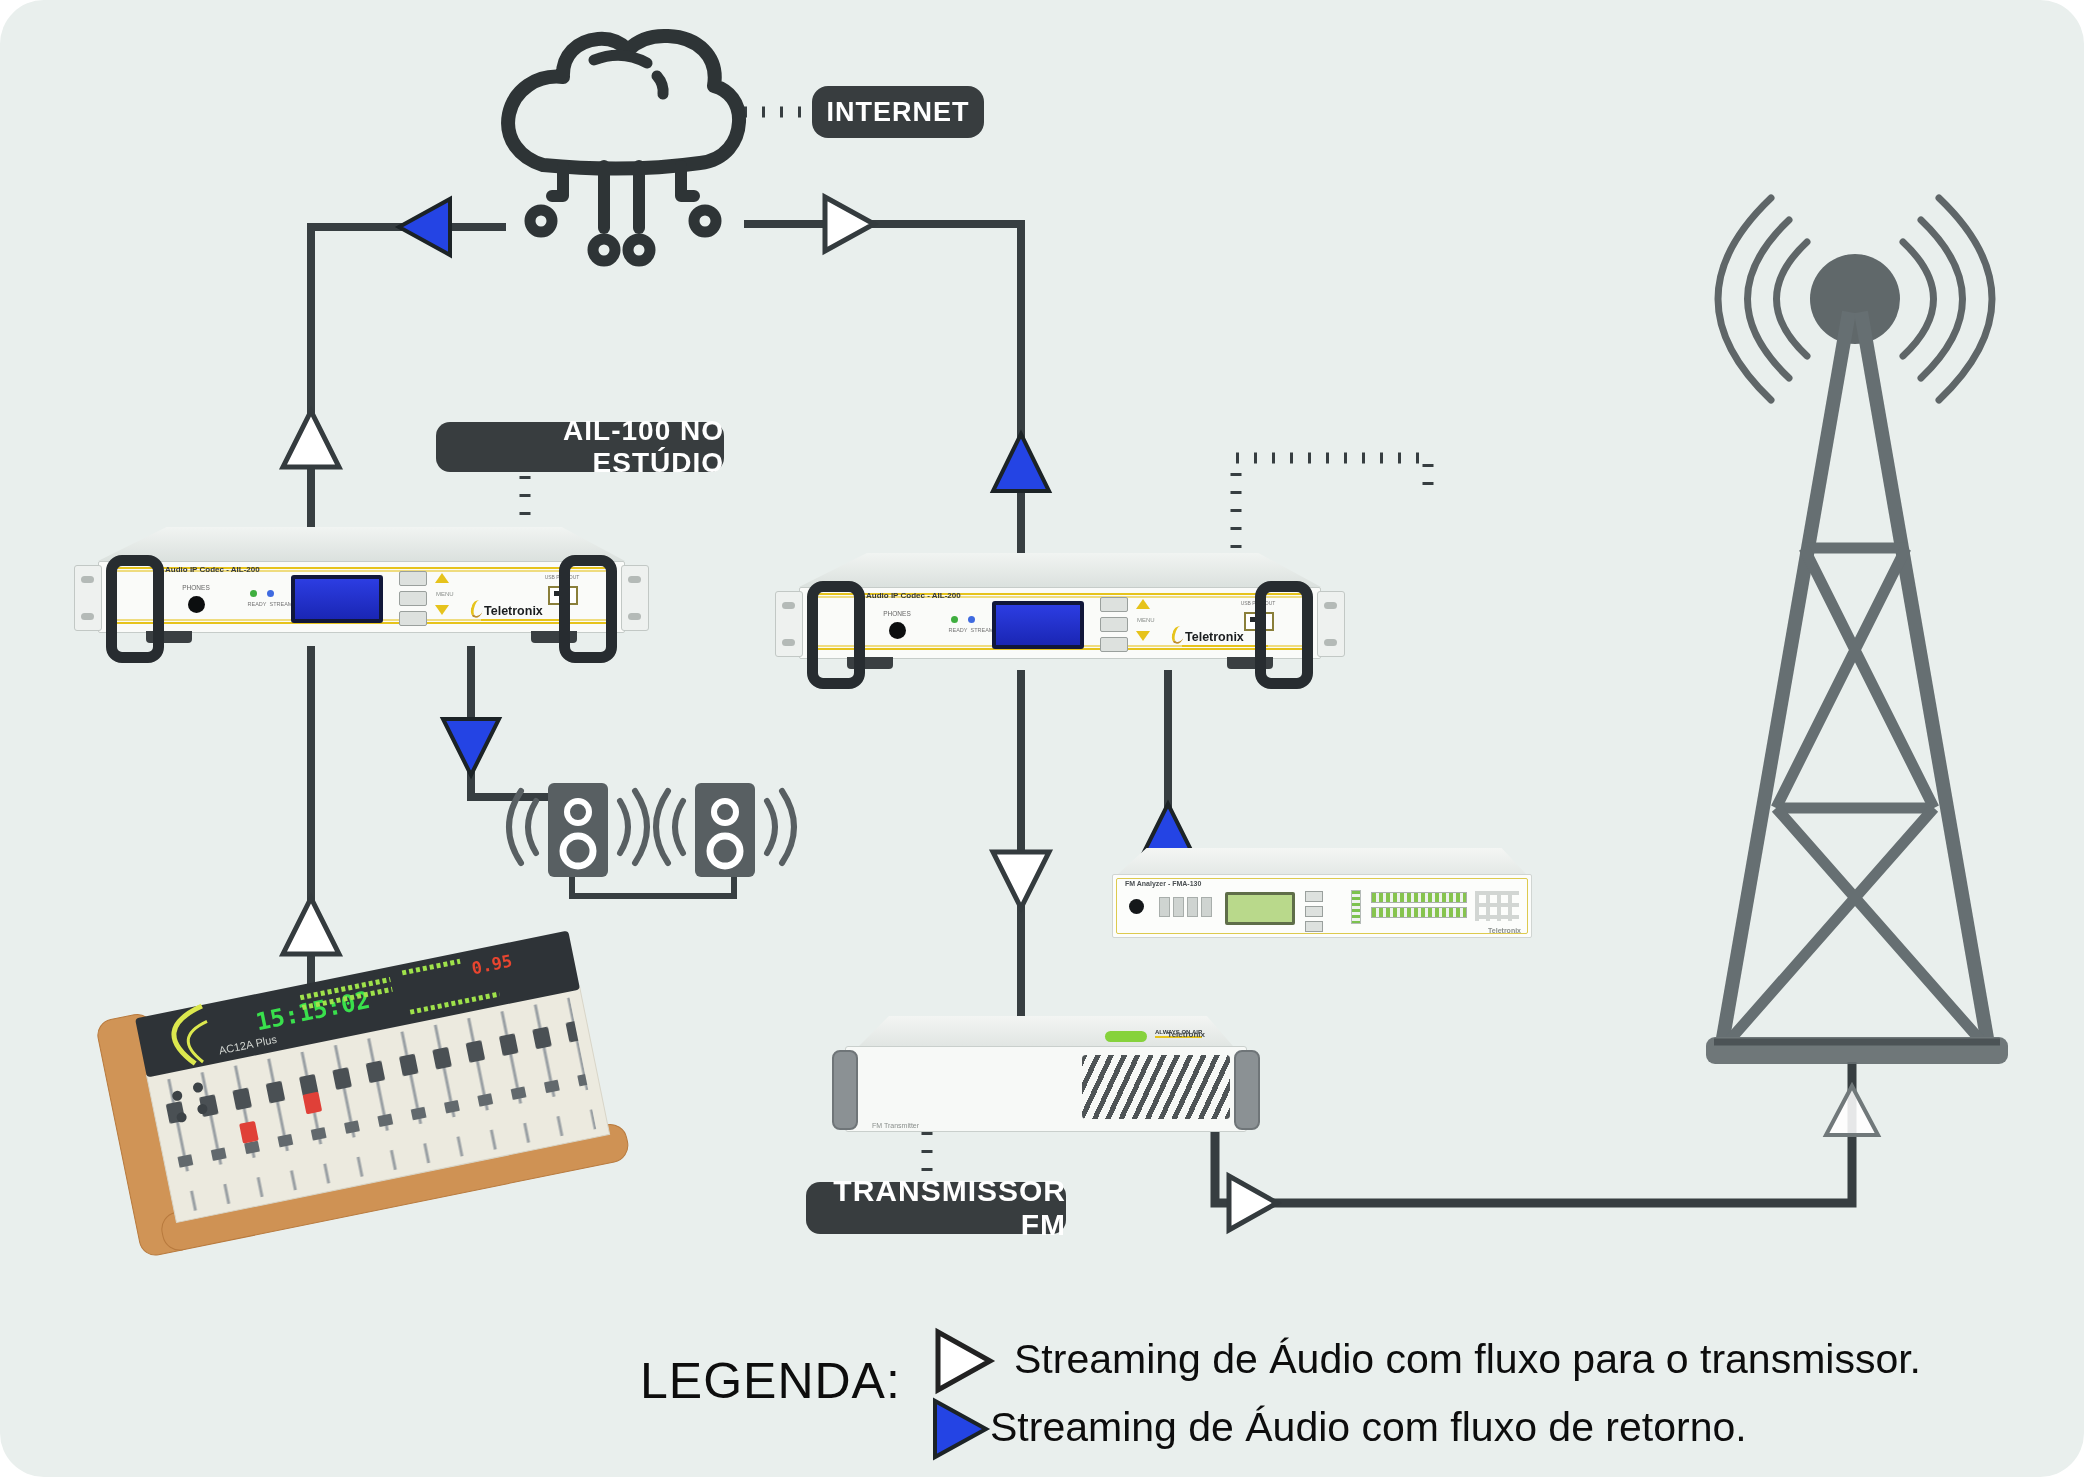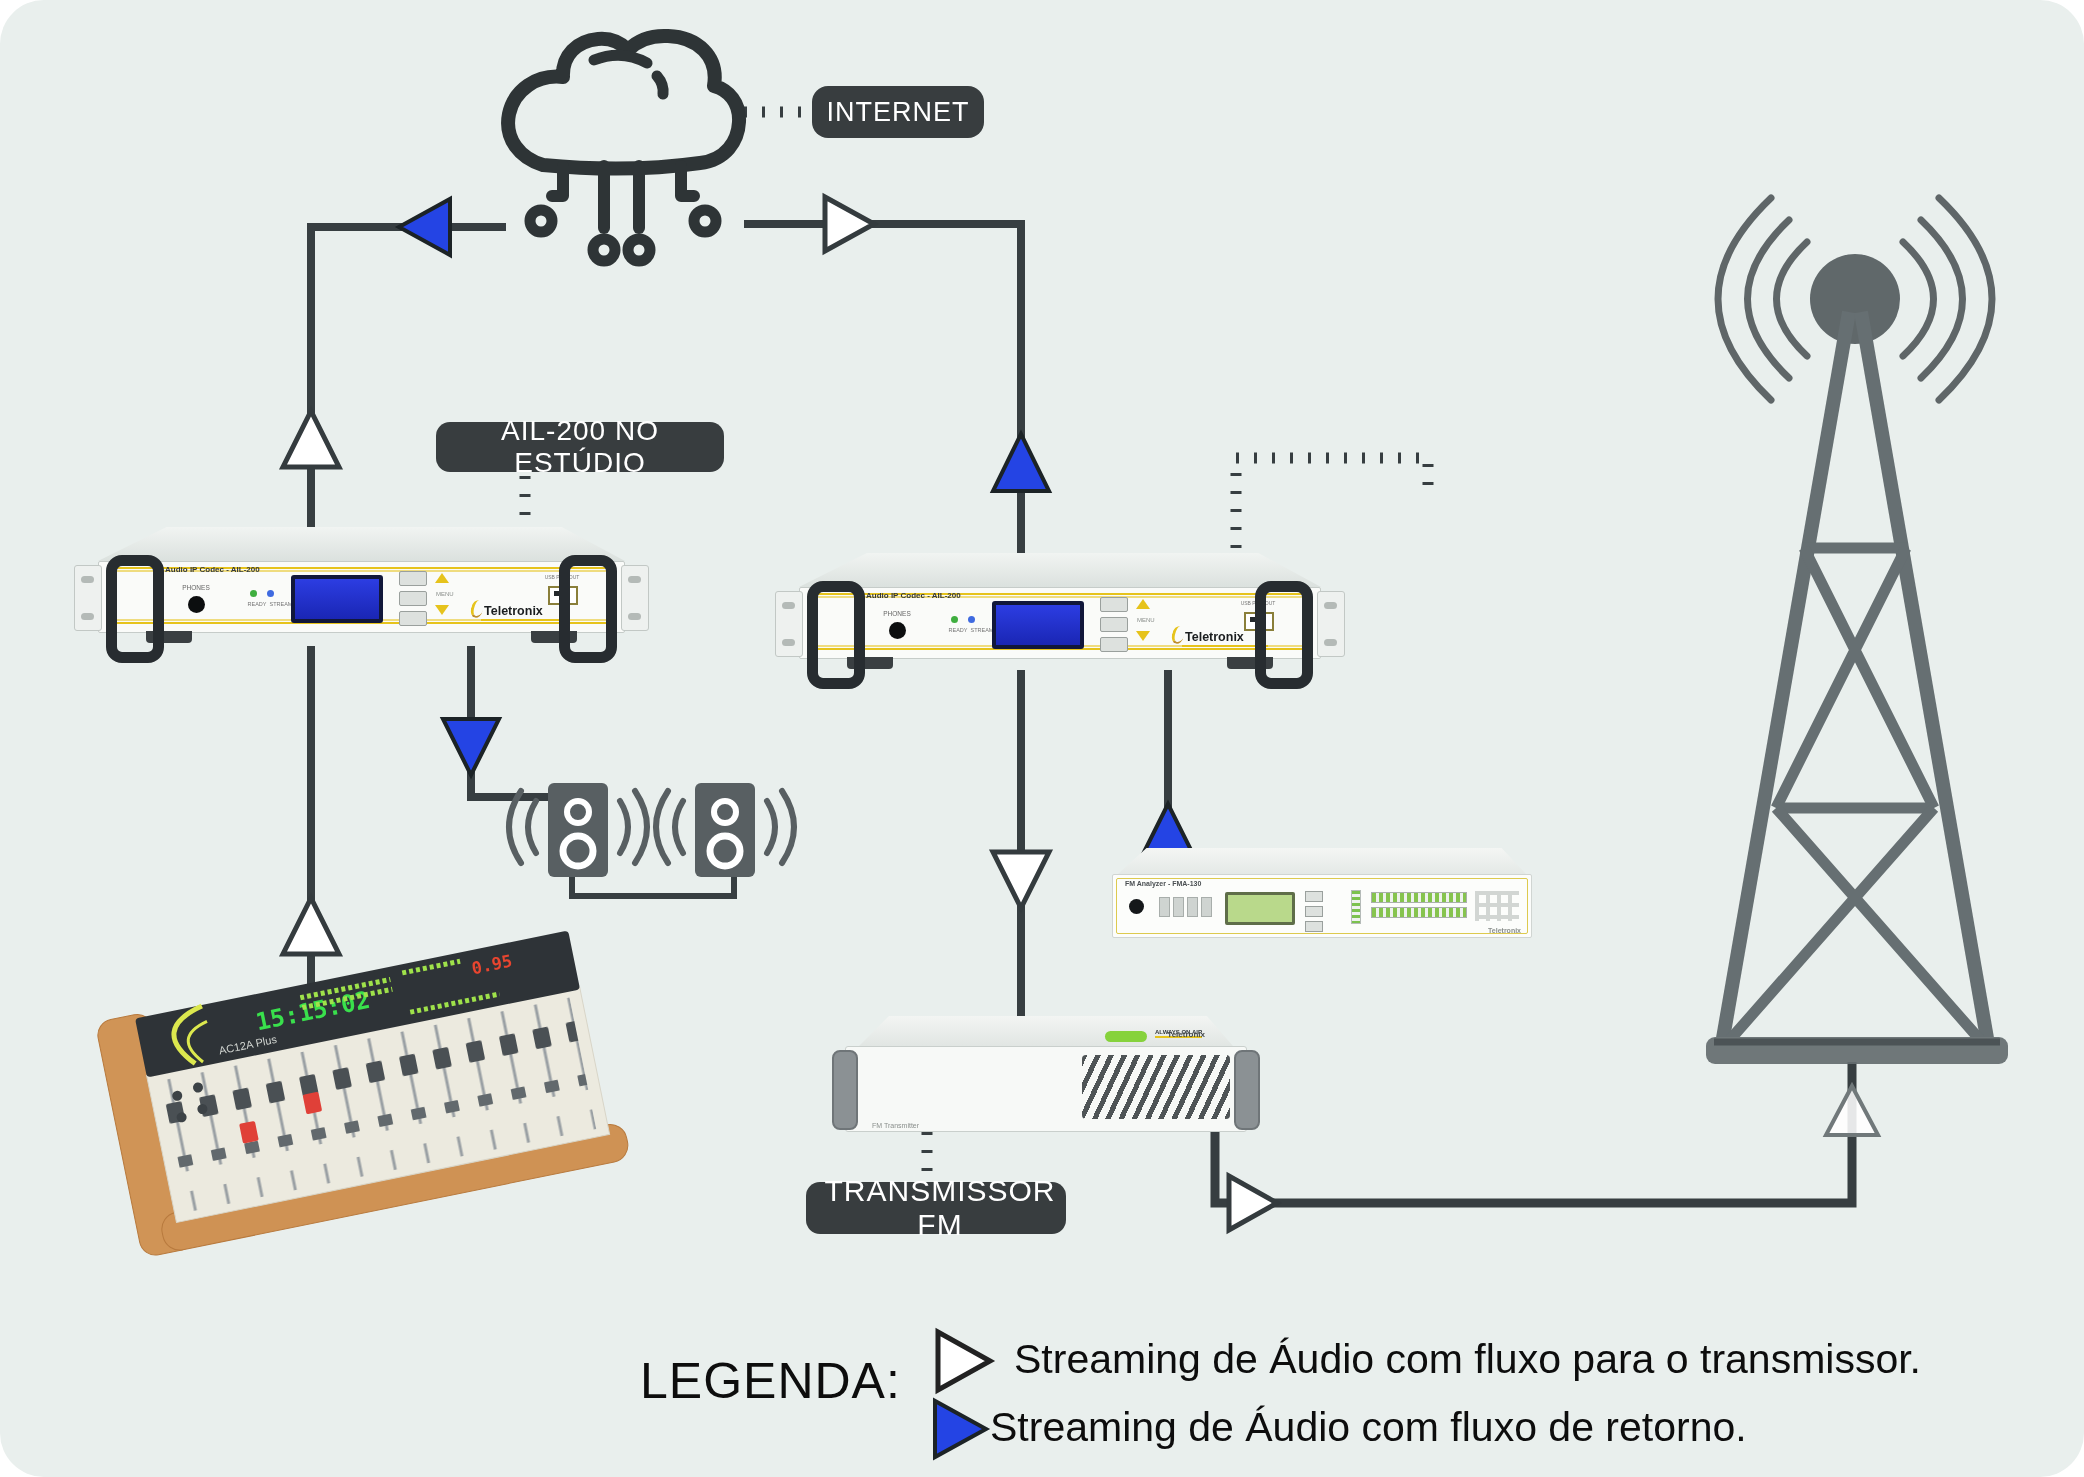--- a/index.html
+++ b/index.html
@@ -1,21 +1,21 @@
 <!DOCTYPE html>
 <html><head>
 <meta charset="utf-8">
 <style>
   html,body{margin:0;padding:0;background:#ffffff;font-family:"Liberation Sans",sans-serif;}
   #canvas{position:relative;width:2084px;height:1477px;background:#e9efed;border-radius:44px;overflow:hidden;}
   #wires{position:absolute;left:0;top:0;z-index:1;}
 
   
-  .badge{position:absolute;z-index:5;background:#383d3f;color:#fff;font-weight:normal;
-         display:flex;align-items:center;justify-content:center;text-align:center;
+  .badge{position:absolute;z-index:5;background:#383d3f;color:#fff;font-weight:bold;
+         display:flex;align-items:center;justify-content:center;text-align:right;
          border-radius:16px;letter-spacing:1px;}
   #badge-internet{left:812px;top:86px;width:172px;height:52px;font-size:27px;}
   #badge-studio{left:436px;top:422px;width:288px;height:50px;font-size:28px;border-radius:14px;}
   #badge-tower{left:1368px;top:496px;width:300px;height:114px;font-size:28px;line-height:1.32;border-radius:20px;flex-direction:column;}
   #badge-transmitter{left:806px;top:1182px;width:252px;height:52px;font-size:30px;border-radius:14px;padding-left:8px;}
 
   
   .ail{position:absolute;z-index:4;width:575px;height:122px;}
   .ail .top{position:absolute;left:24px;right:24px;top:0;height:34px;
             background:linear-gradient(180deg,#f1f4f2,#dbe1de);
@@ -242,21 +242,21 @@
     <g>
       <polygon points="990,1361 938,1332 938,1390" fill="#ffffff" stroke="#222" stroke-width="5"></polygon>
       <polygon points="986,1429 935,1401 935,1457" fill="#2444e4" stroke="#1c2326" stroke-width="4"></polygon>
     </g>
   </svg>
 
   <div class="badge" id="badge-internet">
     <span>INTERNET</span>
   </div>
   <div class="badge" id="badge-studio">
-    <span>AIL-200 NO ESTÚDIO</span>
+    <span>AIL-100 NO ESTÚDIO</span>
   </div>
   <div class="badge" id="badge-transmitter">
     <span>TRANSMISSOR FM</span>
   </div>
 
   <div class="ail" style="left:74px;top:527px;">
     <div class="top"></div>
     <div class="face">
       <div class="stripe s-top"></div>
       <div class="stripe s-bot"></div>

